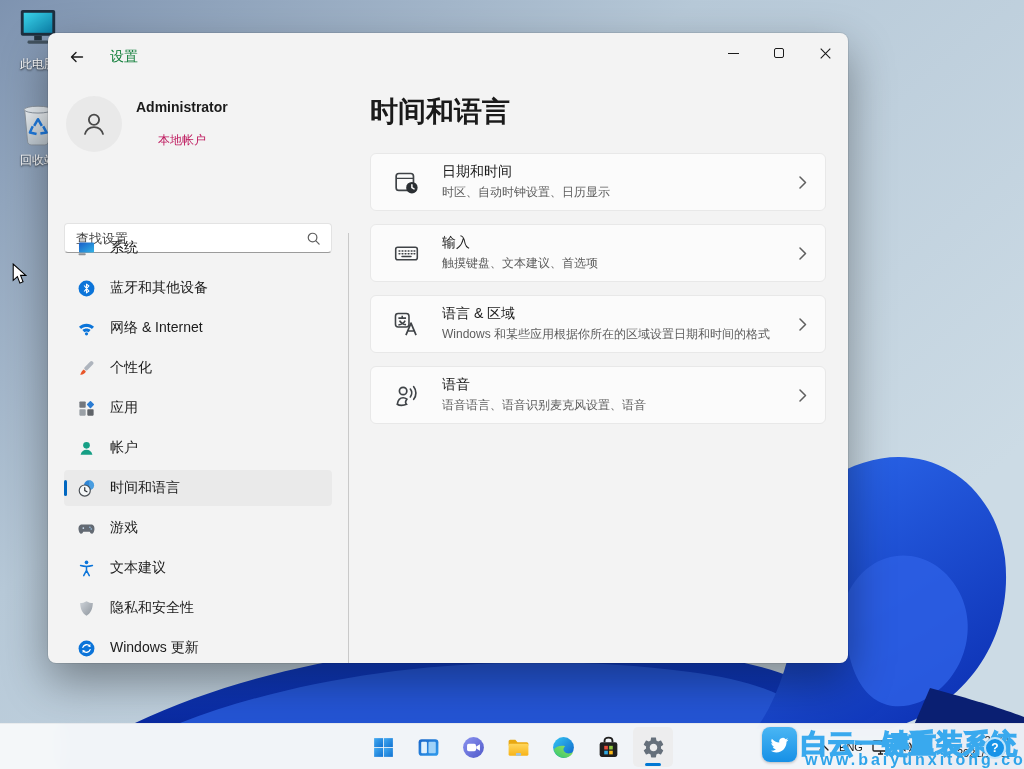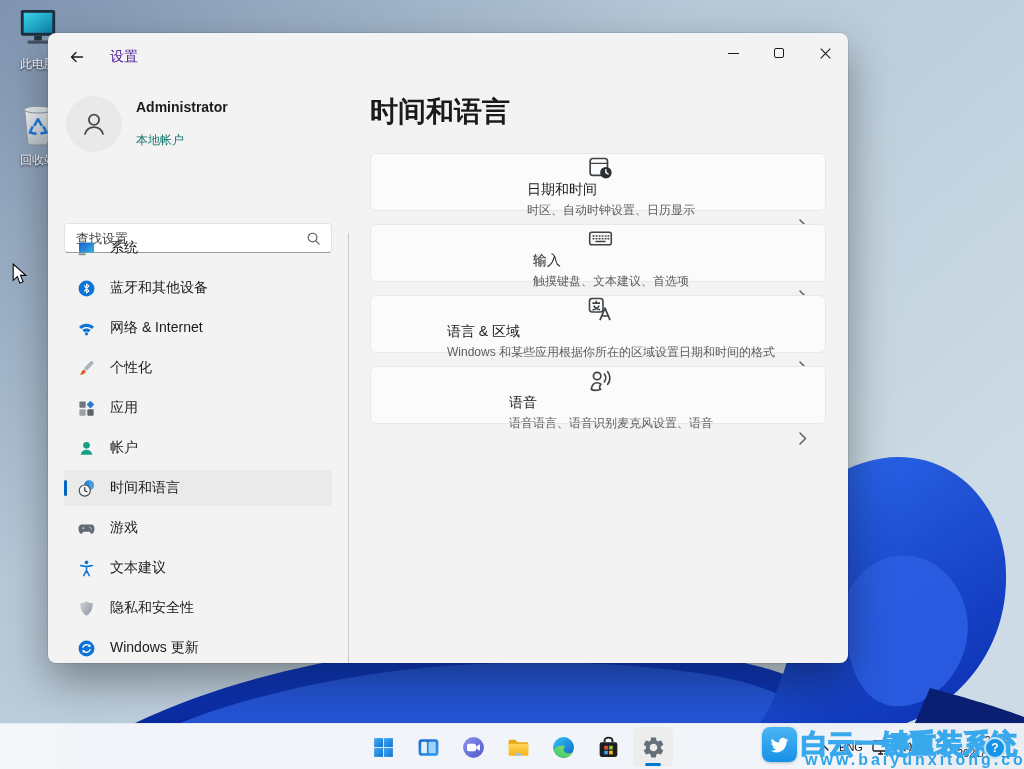--- a/index.html
+++ b/index.html
@@ -15,32 +15,32 @@
   
   #cursor { position:absolute; left:12px; top:263px; z-index:40; }
 
   
   #settings-window { position:absolute; left:48px; top:33px; width:800px; height:630px;
     background:#f3f3f3; border-radius:8px; box-shadow:0 18px 45px rgba(0,0,0,.38), 0 0 0 1px rgba(0,0,0,.08);
     z-index:5; overflow:hidden; }
   .titlebar { position:absolute; left:0; top:0; right:0; height:48px; display:flex; align-items:center; }
   .back-button { width:34px; height:30px; margin-left:12px; border:none; background:transparent; border-radius:4px;
     display:flex; align-items:center; justify-content:center; cursor:pointer; }
-  .win-title { margin-left:16px; font-size:14px; color:#4c1d95; }
+  .win-title { margin-left:16px; font-size:14px; color:#15803d; }
   .win-controls { position:absolute; right:0; top:0; height:40px; display:flex; }
   .win-ctl { width:46px; height:40px; display:flex; align-items:center; justify-content:center; cursor:pointer; }
   .glyph-min { width:11px; height:1px; background:#1b1b1b; }
   .glyph-max { width:10px; height:10px; border:1px solid #1b1b1b; border-radius:2px; }
 
   
   .profile { position:absolute; left:18px; top:62px; width:270px; height:58px; display:flex; align-items:center; cursor:pointer; }
   .avatar { width:56px; height:56px; border-radius:50%; background:#e9e9e9; display:flex; align-items:center; justify-content:center; }
   .profile-text { margin-left:14px; }
   .profile-name { font-size:14px; font-weight:bold; color:#1b1b1b; }
-  .profile-type { font-size:12px; color:#0f766e; margin-top:17px; }
+  .profile-type { font-size:12px; color:#be185d; margin-top:17px;text-align:center; }
 
   .searchbox { position:absolute; left:16px; top:143px; width:268px; height:30px; background:#fff;
     border:1px solid #e3e3e3; border-bottom:1px solid #9b9b9b; border-radius:4px; display:flex; align-items:center;margin-top:47px; }
   .searchbox input { flex:1; border:none; outline:none; background:transparent; font-size:13px; color:#1b1b1b;
     padding:0 8px 0 11px; font-family:inherit; }
   .searchbox input::placeholder { color:#454545; opacity:1; }
   .search-icon { margin-right:10px; flex:0 0 auto; }
 
   nav { position:absolute; left:16px; top:197px; width:268px; display:flex; flex-direction:column; gap:4px; }
   .nav-item { position:relative; height:36px; border-radius:4px; display:flex; align-items:center;
@@ -50,21 +50,21 @@
   .nav-ico { width:19px; height:19px; flex:0 0 auto; display:flex; }
   .nav-ico svg { width:19px; height:19px; }
   .nav-label { margin-left:14px; font-size:14px; color:#1b1b1b; white-space:nowrap; }
 
   .sidebar-scrollbar { position:absolute; left:300px; top:200px; width:1px; height:432px; background:#c9c9c9; }
 
   
   .main-title { position:absolute; left:322px; top:60px; font-size:28px; font-weight:600; color:#1a1a1a; }
   .cards { position:absolute; left:322px; top:120px; width:456px; display:flex; flex-direction:column; gap:13px; }
   .card { height:58px; background:#fbfbfb; border:1px solid #e8e8e8; border-radius:6px;
-    display:flex; align-items:center; padding:0 18px 0 22px; cursor:pointer;flex-direction:column; }
+    display:flex; align-items:center; padding:0 18px 0 22px; cursor:pointer; }
   .card-ico { width:27px; height:27px; flex:0 0 auto; display:flex; }
   .card-ico svg { width:27px; height:27px; }
   .card-text { margin-left:22px; }
   .card-title { font-size:14px; color:#1b1b1b; }
   .card-sub { font-size:12px; color:#5d5d5d; margin-top:3px; white-space:nowrap; }
   .card-chevron { margin-left:auto; display:flex; }
 
   
   #taskbar { position:absolute; left:0; bottom:0; width:1024px; height:46px;
     background:rgba(248,250,251,.94); border-top:1px solid rgba(0,0,0,.05);

